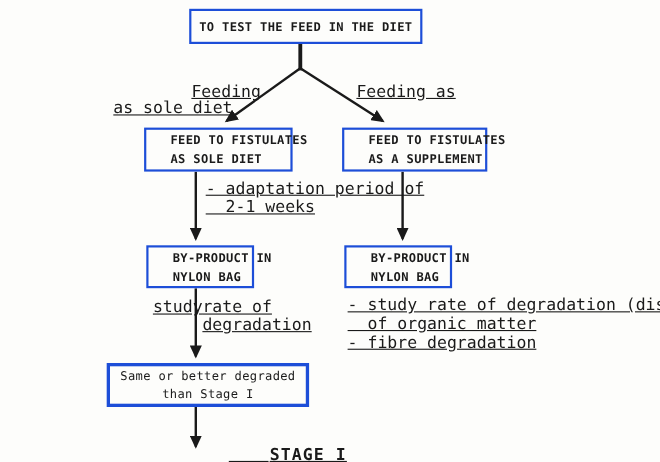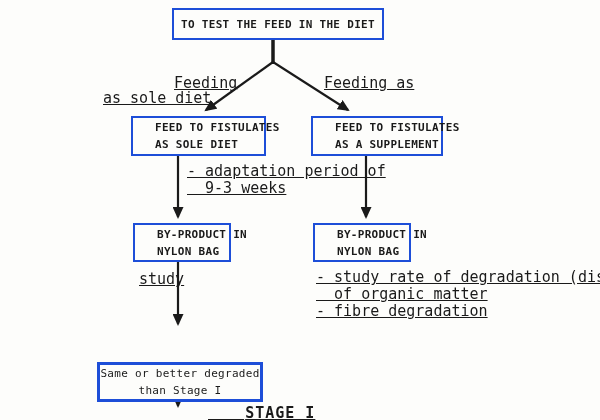--- a/index.html
+++ b/index.html
@@ -72,38 +72,40 @@
   <div class="box left" style="left:131px;top:116px;width:135px;height:40px;">
     <span>FEED TO FISTULATES
 AS SOLE DIET</span>
   </div>
   <div class="box left" style="left:311px;top:116px;width:132px;height:40px;">
     <span>FEED TO FISTULATES
 AS A SUPPLEMENT</span>
   </div>
 
   <div class="txt note" style="left:187px;top:163px;">- adaptation period of
-  9-3 weeks</div>
+  2-1 weeks</div>
 
   <div class="box left" style="left:133px;top:223px;width:98px;height:39px;">
     <span>BY-PRODUCT IN
 NYLON BAG</span>
   </div>
   <div class="box left" style="left:313px;top:223px;width:98px;height:39px;">
     <span>BY-PRODUCT IN
 NYLON BAG</span>
   </div>
 
   <div class="txt" style="left:139px;top:271px;">study</div>
+  <div class="txt" style="left:184px;top:271px;">rate of
+degradation</div>
 
   <div class="txt note" style="left:316px;top:269px;">- study rate of degradation (disappearance)
   of organic matter
 - fibre degradation</div>
 
-  <div class="box center" style="left:97px;top:330px;width:166px;height:40px;border-width:3px;font-weight:400;margin-top:32px;">
+  <div class="box center" style="left:97px;top:330px;width:184px;height:40px;border-width:3px;font-weight:400;">
     <span>Same or better degraded
 than Stage I</span>
   </div>
 
   <div class="txt" style="left:208px;top:389px;">
     <span class="stage-label">STAGE I</span>
   </div>
 
 </div>
 

